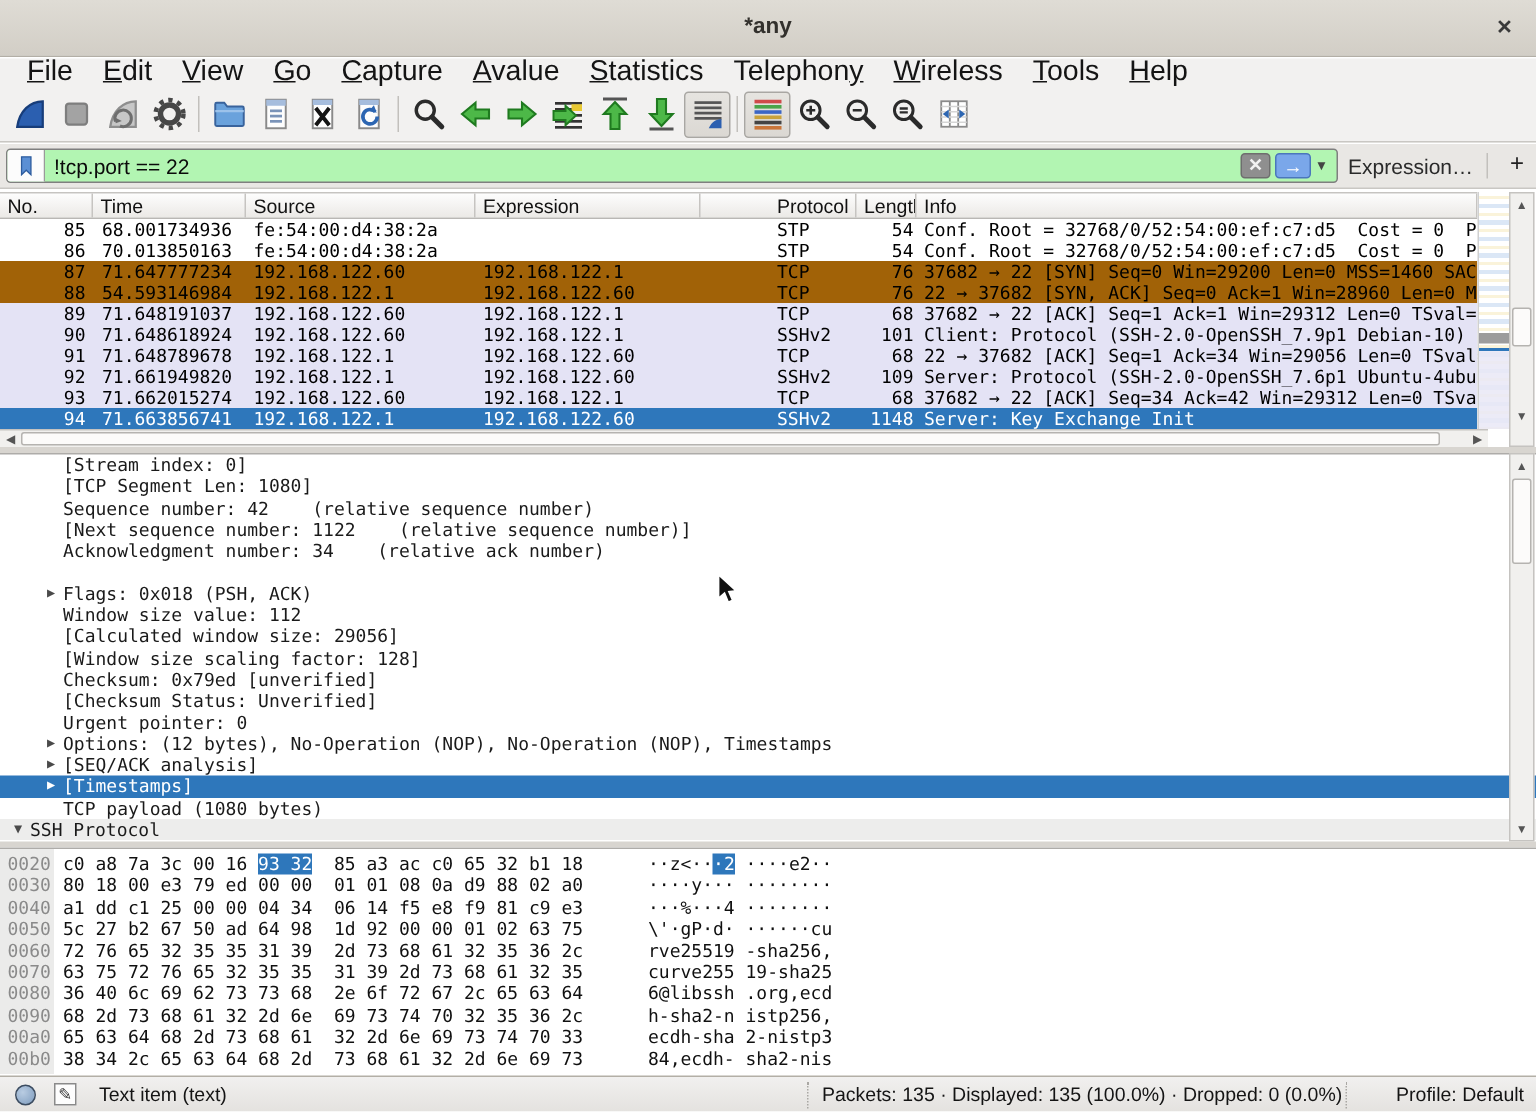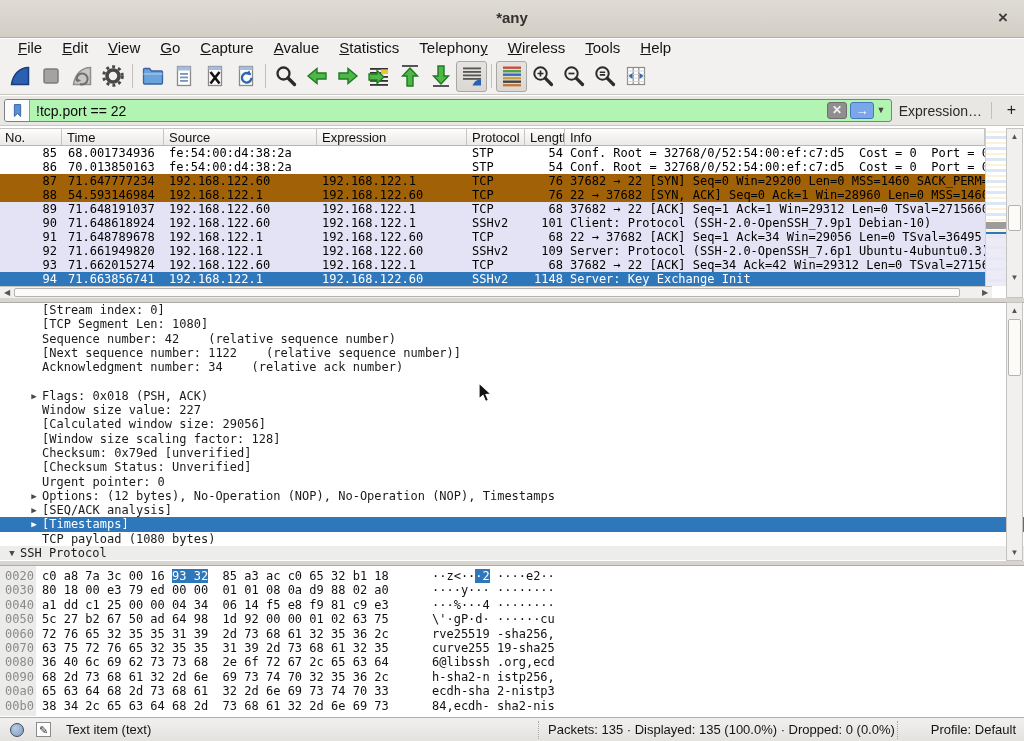--- a/index.html
+++ b/index.html
@@ -11,21 +11,21 @@
   .titlebar { position:absolute; left:0; top:0; width:1024px; height:38px;
     background:linear-gradient(#dfdcd5,#d2cec6); border-bottom:1px solid #b3afa6; }
   .title { position:absolute; left:0; right:0; top:9px; text-align:center;
     font-size:15px; font-weight:bold; color:#33312d; }
   .close-btn { position:absolute; right:10px; top:7px; width:22px; height:22px;
     font-size:17px; font-weight:bold; color:#3a3a3a; text-align:center; line-height:22px; cursor:default; }
 
   
   .menubar { position:absolute; left:0; top:39px; width:1024px; height:19px;
     background:#f2f1f0; display:flex; align-items:center; padding-left:8px; }
-  .menu-item { font-size:15px; padding:0 10px; height:19px; line-height:18px; color:#141414; }
+  .menu-item { font-size:19px; padding:0 10px; height:19px; line-height:18px; color:#141414; }
   .menu-item .mn { text-decoration:underline; }
 
   
   .toolbar { position:absolute; left:0; top:58px; width:1024px; height:37px;
     background:#f2f1f0; border-bottom:1px solid #c9c7c3; display:flex; align-items:center; padding-left:4px; }
   .tb-btn { width:31px; height:31px; display:flex; align-items:center; justify-content:center; border:1px solid transparent; border-radius:3px; }
   .tb-btn.pressed { border:1px solid #a9a7a3; background:linear-gradient(#e6e4e0,#dbd8d3); }
   .tb-sep { width:1px; height:24px; background:#c2c0bc; margin:0 4px; }
 
   
@@ -51,21 +51,21 @@
   .pl-header { position:absolute; left:0; top:0; width:985px; height:18px; display:flex;
     background:linear-gradient(#fdfdfd,#ebe9e6); border-top:1px solid #c6c4c1; border-bottom:1px solid #b9b7b4; }
   .pl-hcell { font-size:13px; color:#111; padding:1px 0 0 5px; border-right:1px solid #c6c4c1; overflow:hidden; white-space:nowrap; }
   .pl-rows { position:absolute; left:0; top:18px; width:985px; height:140px; overflow:hidden; }
   .pl-row { display:flex; height:14px; font-size:12px; line-height:14px; white-space:pre; }
   .pl-cell { overflow:hidden; flex-shrink:0; }
   .c0{width:62px; text-align:right; padding-right:5px;}
   .c1{width:102px; padding-left:6px;}
   .c2{width:153px; padding-left:5px;}
   .c3{width:150px; padding-left:5px;}
-  .c4{width:58px; padding-left:5px;}
+  .c4{width:58px; padding-left:5px;margin-left:46px;}
   .c5{width:40px; text-align:right; padding-right:2px;}
   .c6{flex:1; padding-left:5px;}
   .row-white { background:#ffffff; color:#000; }
   .row-gray { background:#a16207; color:#000; }
   .row-lavender { background:#e4e3f5; color:#000; }
   .row-selected { background:#2e77bb; color:#fff; }
 
   
   .minimap { position:absolute; left:985px; top:0; width:21px; height:158px; background:#fff;
     border-left:1px solid #d0d0d0;
@@ -415,21 +415,21 @@
 <div class="splitter" style="top:298px; height:4px;"></div>
 
 <div class="details mono" id="details">
     <div class="dt-line lvl1"><span class="dt-exp"></span><span>[Stream index: 0]</span></div>
     <div class="dt-line lvl1"><span class="dt-exp"></span><span>[TCP Segment Len: 1080]</span></div>
     <div class="dt-line lvl1"><span class="dt-exp"></span><span>Sequence number: 42    (relative sequence number)</span></div>
     <div class="dt-line lvl1"><span class="dt-exp"></span><span>[Next sequence number: 1122    (relative sequence number)]</span></div>
     <div class="dt-line lvl1"><span class="dt-exp"></span><span>Acknowledgment number: 34    (relative ack number)</span></div>
     <div class="dt-line lvl1"><span class="dt-exp"></span></div>
     <div class="dt-line lvl1"><span class="dt-exp">▶</span><span>Flags: 0x018 (PSH, ACK)</span></div>
-    <div class="dt-line lvl1"><span class="dt-exp"></span><span>Window size value: 227</span></div>
+    <div class="dt-line lvl1"><span class="dt-exp"></span><span>Window size value: 112</span></div>
     <div class="dt-line lvl1"><span class="dt-exp"></span><span>[Calculated window size: 29056]</span></div>
     <div class="dt-line lvl1"><span class="dt-exp"></span><span>[Window size scaling factor: 128]</span></div>
     <div class="dt-line lvl1"><span class="dt-exp"></span><span>Checksum: 0x79ed [unverified]</span></div>
     <div class="dt-line lvl1"><span class="dt-exp"></span><span>[Checksum Status: Unverified]</span></div>
     <div class="dt-line lvl1"><span class="dt-exp"></span><span>Urgent pointer: 0</span></div>
     <div class="dt-line lvl1"><span class="dt-exp">▶</span><span>Options: (12 bytes), No-Operation (NOP), No-Operation (NOP), Timestamps</span></div>
     <div class="dt-line lvl1"><span class="dt-exp">▶</span><span>[SEQ/ACK analysis]</span></div>
     <div class="dt-line lvl1 selected"><span class="dt-exp">▶</span><span>[Timestamps]</span></div>
     <div class="dt-line lvl1"><span class="dt-exp"></span><span>TCP payload (1080 bytes)</span></div>
     <div class="dt-line lvl0 shaded"><span class="dt-exp">▼</span><span>SSH Protocol</span></div>

